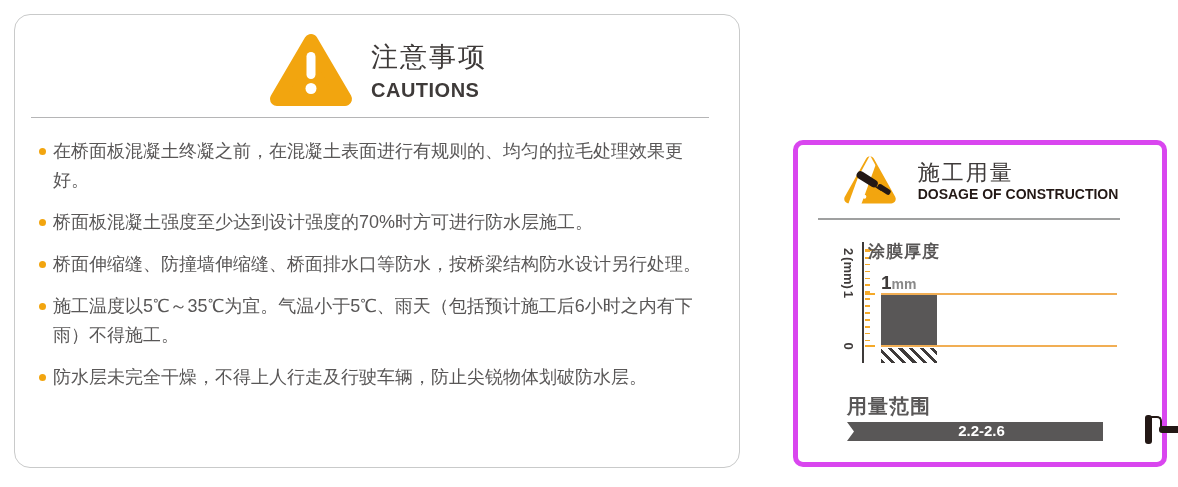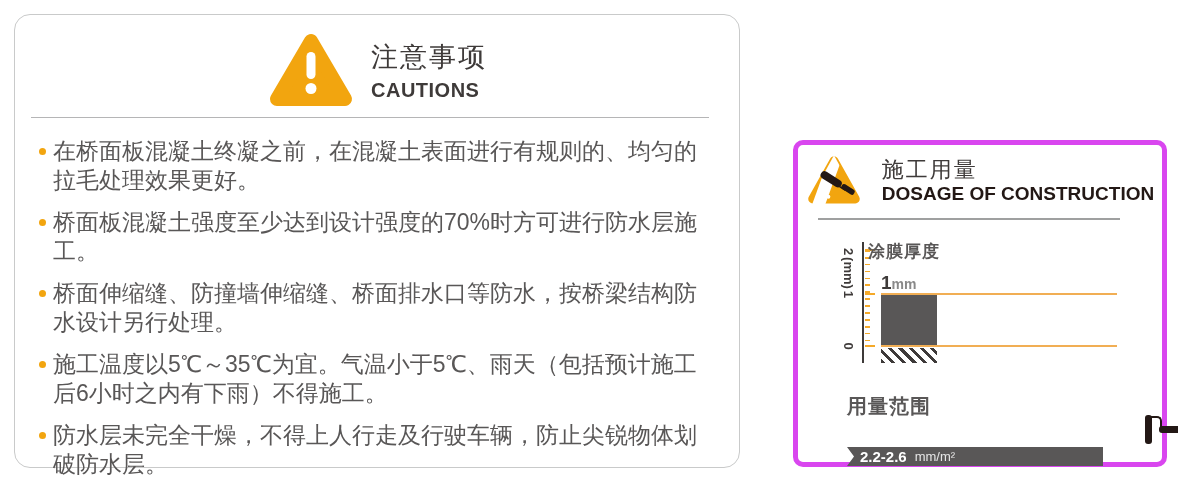--- a/index.html
+++ b/index.html
@@ -10,31 +10,31 @@
   
   .cautions-panel { position:absolute; left:14px; top:14px; width:726px; height:454px;
     border:1px solid #C9CACA; border-radius:16px; background:#fff; }
   .cautions-header { display:flex; justify-content:center; align-items:center; gap:16px; padding-top:16px; }
   .cautions-header .icon-wrap { width:88px; height:80px; flex:0 0 auto; }
   .title-zh { font-size:27px; line-height:1.2; color:#3E3A39; font-weight:500; letter-spacing:2px; }
   .title-en { font-size:20px; line-height:1.1; color:#3E3A39; font-weight:700; letter-spacing:0.5px;margin-top:6px; }
   .cautions-divider { height:1px; background:#B5B5B6; margin:6px 30px 0 16px; }
   .cautions-list { list-style:none; padding:19px 24px 0 24px; }
   .cautions-list li { position:relative; padding-left:14px; margin-bottom:13px;
-    font-size:23px; line-height:29px; color:#595757; max-width:668px; }
+    font-size:18px; line-height:29px; color:#595757; max-width:668px; }
   .cautions-list li::before { content:""; position:absolute; left:0; top:11px;
     width:7px; height:7px; border-radius:50%; background:#F2A50F; }
 
   
   .dosage-panel { position:absolute; left:793px; top:140px; width:374px; height:327px;
     border:5px solid #d946ef; border-radius:10px; background:#fff; }
   .dosage-header { display:flex; justify-content:center; align-items:center; gap:20px; padding-top:9px; }
   .dosage-header .icon-wrap { width:56px; height:54px; flex:0 0 auto; }
   .dosage-title-zh { font-size:22px; line-height:1.25; color:#3E3A39; font-weight:500; letter-spacing:2px; }
-  .dosage-title-en { font-size:19px; line-height:1.2; color:#231815; font-weight:700; letter-spacing:0; }
+  .dosage-title-en { font-size:14px; line-height:1.2; color:#231815; font-weight:700; letter-spacing:0; }
   .dosage-divider { height:2px; background:#9FA0A0; margin:10px 42px 0 20px; }
 
   
   .thickness-chart { position:absolute; left:0; top:95px; width:100%; height:130px; }
   .axis-line { position:absolute; left:64px; top:2px; width:2px; height:121px; background:#3E3A39; }
   .minor-ticks { position:absolute; left:67px; top:10px; width:5px; height:97px;
     background:repeating-linear-gradient(to bottom,#F5A929 0 1.6px, transparent 1.6px 6.9px); }
   .major-tick { position:absolute; left:67px; width:10px; height:2px; background:#F5A929; }
   .tick-2 { top:9px; } .tick-1 { top:53px; } .tick-0 { top:105px; }
   .axis-scale { position:absolute; left:26px; top:26px; width:50px; height:14px;
@@ -48,23 +48,23 @@
   .bar-value .unit { font-size:14px; color:#898989; font-weight:600; }
   .guide-line { position:absolute; left:83px; right:45px; height:2px; background:#F1AE54; }
   .guide-1mm { top:53px; } .guide-0mm { top:105px; }
   .coat-bar { position:absolute; left:83px; top:55px; width:56px; height:50px; background:#595757; }
   .substrate-hatch { position:absolute; left:83px; top:108px; width:56px; height:15px;
     background:repeating-linear-gradient(45deg,#3E3A39 0 3px,#ffffff 3px 7.5px); }
 
   
   .range-section { position:absolute; left:49px; top:248px; width:300px; }
   .range-label { font-size:20px; font-weight:700; color:#595757; letter-spacing:1px; }
-  .paint-stroke { position:relative; margin-top:27px; width:256px; height:19px; background:#595757;
+  .paint-stroke { position:relative; margin-top:2px; width:256px; height:19px; background:#595757;
     clip-path:polygon(0 0,100% 0,100% 100%,0 100%,7px 50%);
-    display:flex; align-items:center; gap:8px; padding-left:13px; }
+    display:flex; align-items:center; gap:8px; padding-left:13px;flex-direction:column; }
   .range-value { font-size:15px; font-weight:700; color:#ffffff; }
   .range-unit { font-size:13px; color:#E6E6E6; }
   .roller-assembly { position:absolute; left:298px; top:0; width:44px; height:19px; }
   .roller-sleeve { position:absolute; left:0; top:-5px; width:7px; height:29px; background:#231815; border-radius:3px; }
   .roller-wire { position:absolute; left:5px; top:-4px; width:12px; height:12px;
     border-top:2px solid #231815; border-right:2px solid #231815; border-top-right-radius:5px; }
   .roller-grip { position:absolute; left:14px; top:6px; width:24px; height:7px; background:#231815; border-radius:3px; }
 </style>
 </head>
 <body>

